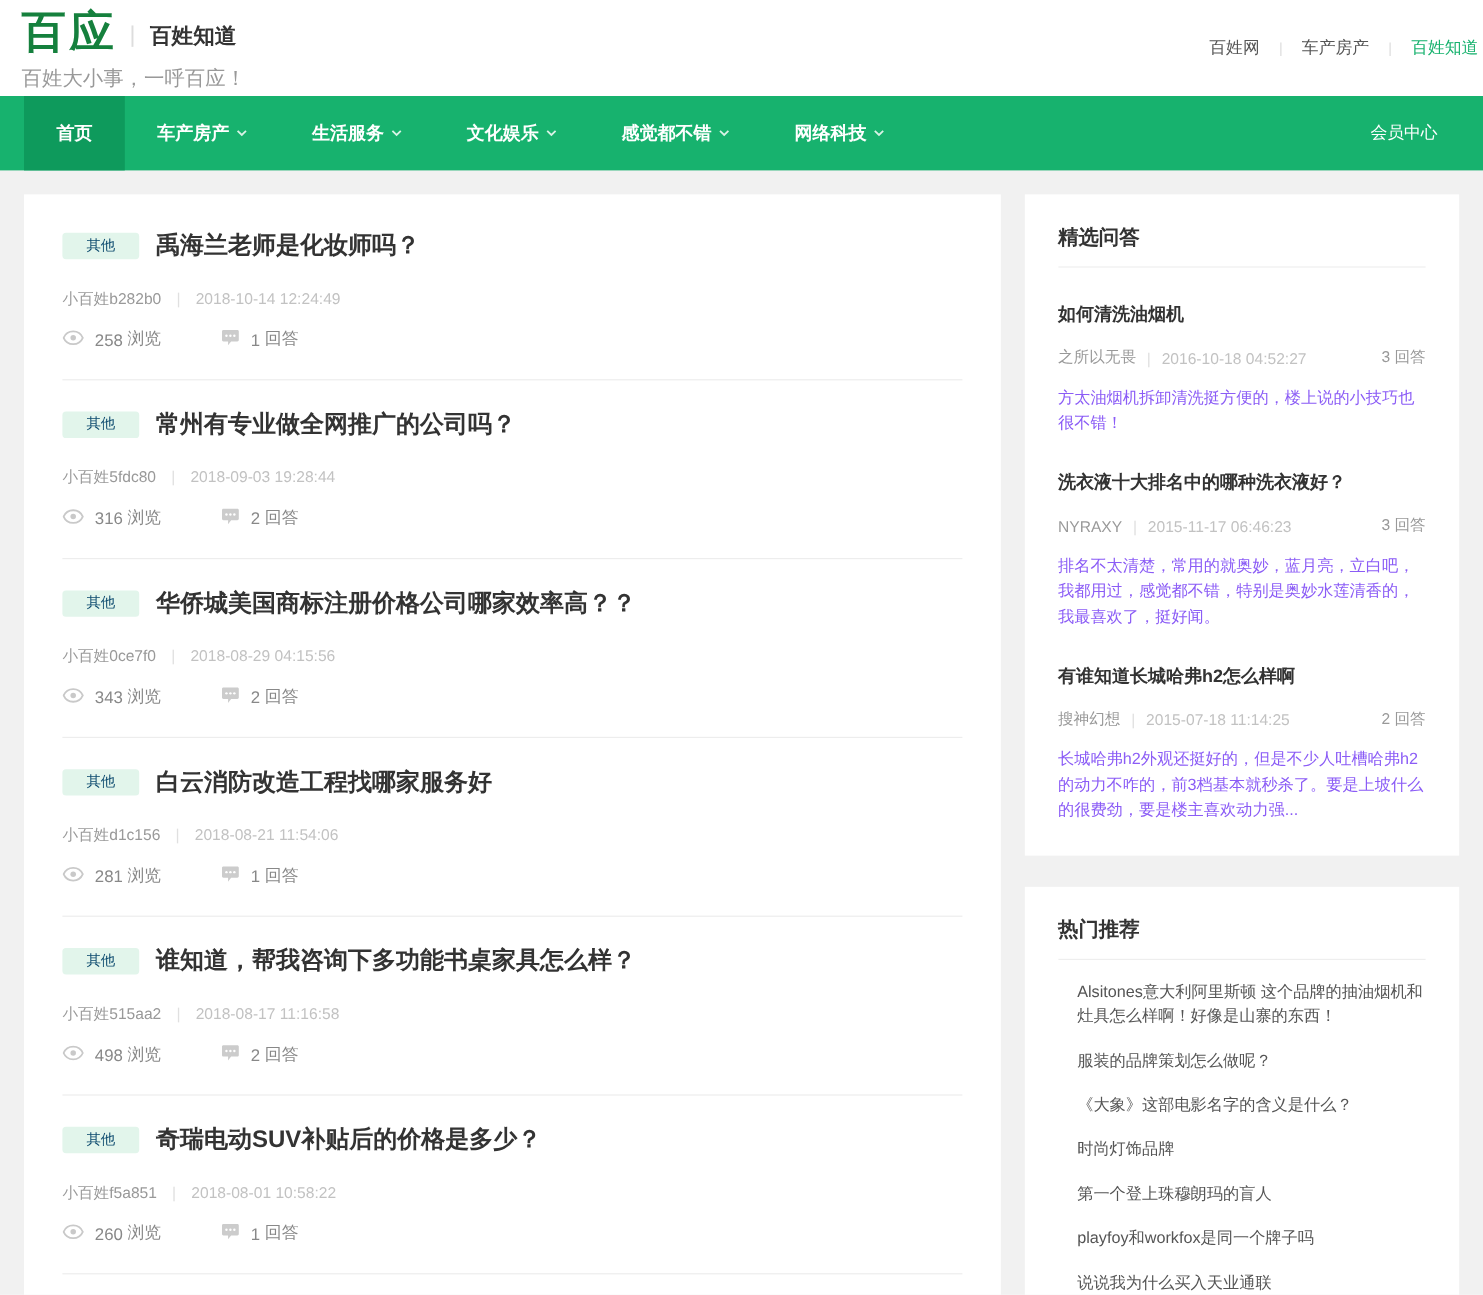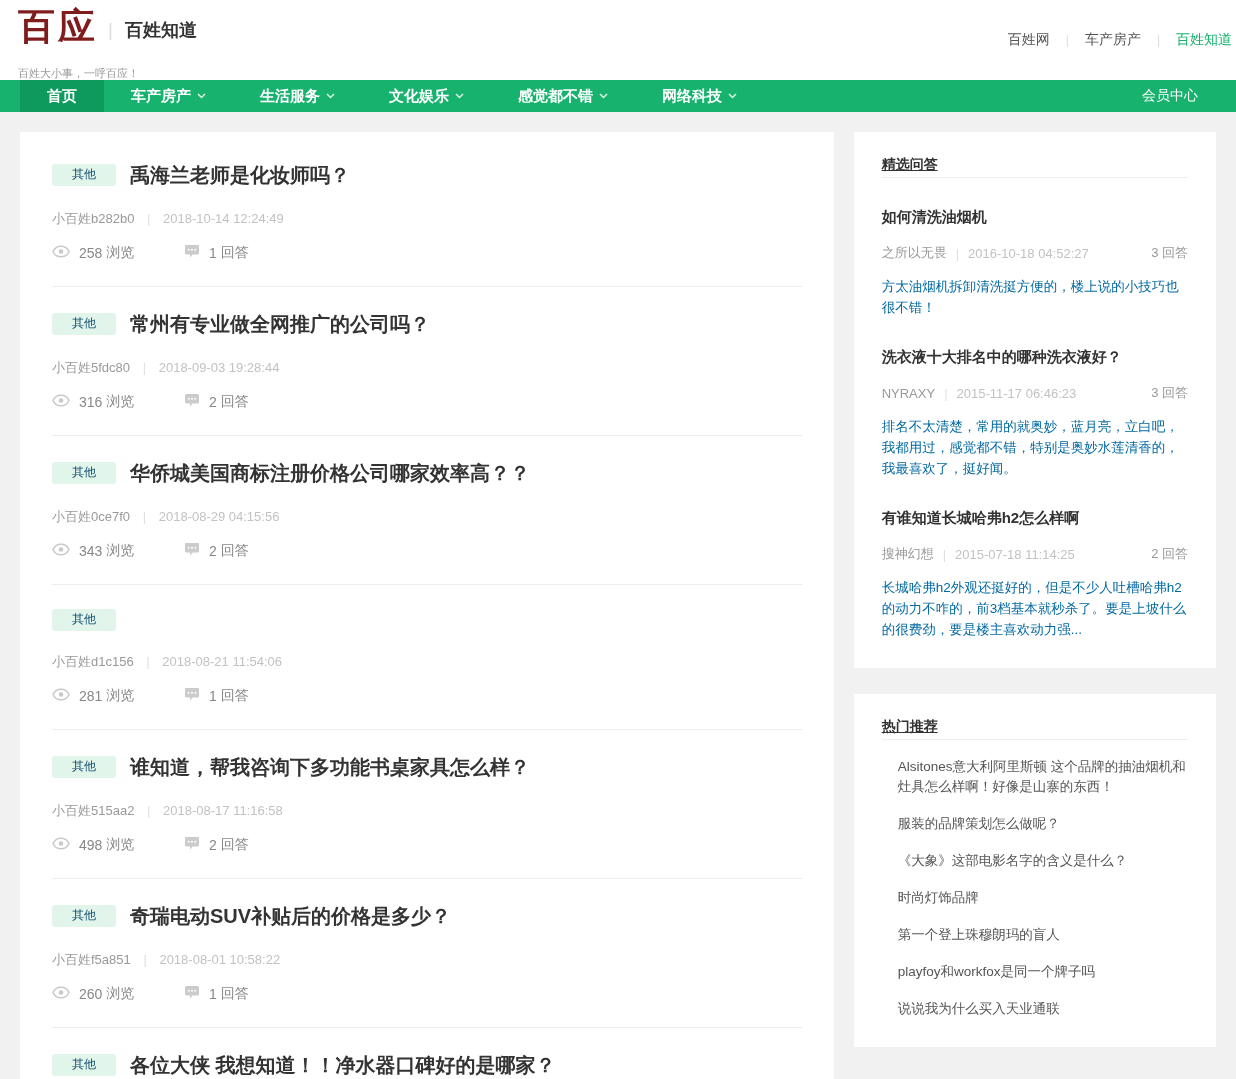--- a/index.html
+++ b/index.html
@@ -7,31 +7,31 @@
   body {
     background:#f1f1f1;
     font-family:"Liberation Sans","DejaVu Sans",sans-serif;
     color:#333;
   }
   a { text-decoration:none; color:inherit; cursor:pointer; }
 
   
   .header { background:#fff; height:80px; position:relative; }
   .brand-row { position:absolute; left:18px; top:8px; display:flex; align-items:flex-end; }
-  .logo { font-size:37px; font-weight:bold; color:#7f1d1d; line-height:1; letter-spacing:3px; cursor:pointer; }
+  .logo { font-size:37px; font-weight:bold; color:#15803d; line-height:1; letter-spacing:3px; cursor:pointer; }
   .logo-sep { color:#ddd; font-size:19px; margin:0 12px 4px 10px; }
   .site-name { font-size:18px; font-weight:bold; color:#333; margin-bottom:3px; }
-  .tagline { position:absolute; left:18px; top:54px; font-size:11px; color:#999;margin-top:12px; }
+  .tagline { position:absolute; left:18px; top:54px; font-size:17px; color:#999; }
   .top-links { position:absolute; right:4px; top:31px; font-size:14px; color:#555; display:flex; align-items:center; }
   .top-link { color:#555; }
   .top-link.active { color:#17b26e; }
   .top-link-sep { color:#ddd; margin:0 16px; font-size:12px; }
 
   
-  .nav { background:#17b26e; height:32px; display:flex; align-items:stretch; padding-left:20px; }
+  .nav { background:#17b26e; height:62px; display:flex; align-items:stretch; padding-left:20px; }
   .nav-item { display:flex; align-items:center; padding:0 27px; color:#fff; font-size:15px; font-weight:bold; cursor:pointer; }
   .nav-item.active { background:#0e9a5c; }
   .nav-chevron { margin-left:6px; display:inline-flex; }
   .member { margin-left:auto; display:flex; align-items:center; padding-right:38px; color:#fff; font-size:14px; cursor:pointer; }
 
   
   .content { display:flex; align-items:flex-start; padding:20px; gap:20px; }
 
   
   .main-card { width:815px; background:#fff; padding:6px 32px 0 32px; }
@@ -44,27 +44,27 @@
   .meta-sep { color:#e0e0e0; margin:0 9px; }
   .q-date { color:#c2c2c2; }
   .q-stats { display:flex; align-items:flex-end; font-size:14px; color:#888; }
   .stat { display:flex; align-items:center; }
   .stat.views { width:132px; }
   .stat svg { margin-right:9px; flex:none; }
 
   
   .sidebar { width:363px; display:flex; flex-direction:column; gap:26px; }
   .side-card { background:#fff; padding:24px 28px 28px 28px; }
-  .side-title { font-size:14px; font-weight:bold; color:#333; padding-bottom:3px; border-bottom:1px solid #eee;text-decoration:underline; }
+  .side-title { font-size:17px; font-weight:bold; color:#333; padding-bottom:13px; border-bottom:1px solid #eee; }
   .f-item { margin-top:30px; }
   .f-title { font-size:15px; font-weight:bold; color:#333; margin-bottom:17px; cursor:pointer; }
   .f-meta { display:flex; align-items:center; font-size:13px; color:#999; margin-bottom:14px; }
   .f-date { color:#c2c2c2; }
   .f-answers { margin-left:auto; color:#999; }
-  .f-excerpt { font-size:13.5px; color:#0369a1; line-height:21px; }
+  .f-excerpt { font-size:13.5px; color:#8b5cf6; line-height:21px; }
   .hot-list { margin-top:14px; }
   .hot-item { font-size:13.5px; color:#555; line-height:20px; margin-top:17px; cursor:pointer;margin-left:16px; }
 </style>
 </head>
 <body>
 
 <div class="header">
   <div class="brand-row">
     <span class="logo">百应</span>
     <span class="logo-sep">|</span>
@@ -216,20 +216,21 @@
                 <circle cx="11.3" cy="5.8" r="1" fill="#fff"></circle>
               </svg></span>
         <span>2</span>&nbsp;<span>回答</span>
       </span>
     </div>
   </div>
 
   <div class="q-item">
     <div class="q-head">
       <span class="q-tag">其他</span>
+      <a class="q-title">白云消防改造工程找哪家服务好</a>
     </div>
     <div class="q-meta">
       <span class="q-author">小百姓d1c156</span>
       <span class="meta-sep">|</span>
       <span class="q-date">2018-08-21 11:54:06</span>
     </div>
     <div class="q-stats">
       <span class="stat views">
         <span><svg width="18" height="13" viewBox="0 0 18 13">
                 <path d="M9 1.2C5.2 1.2 2.2 3.7 1 6.5c1.2 2.8 4.2 5.3 8 5.3s6.8-2.5 8-5.3C15.8 3.7 12.8 1.2 9 1.2z" fill="none" stroke="#c9c9c9" stroke-width="1.5"></path>

